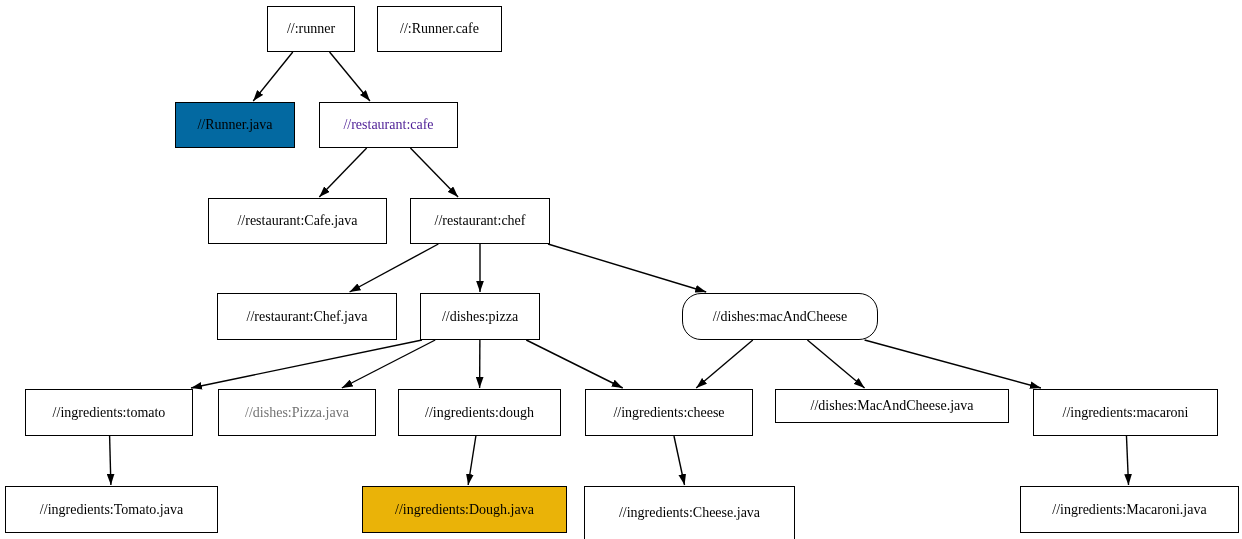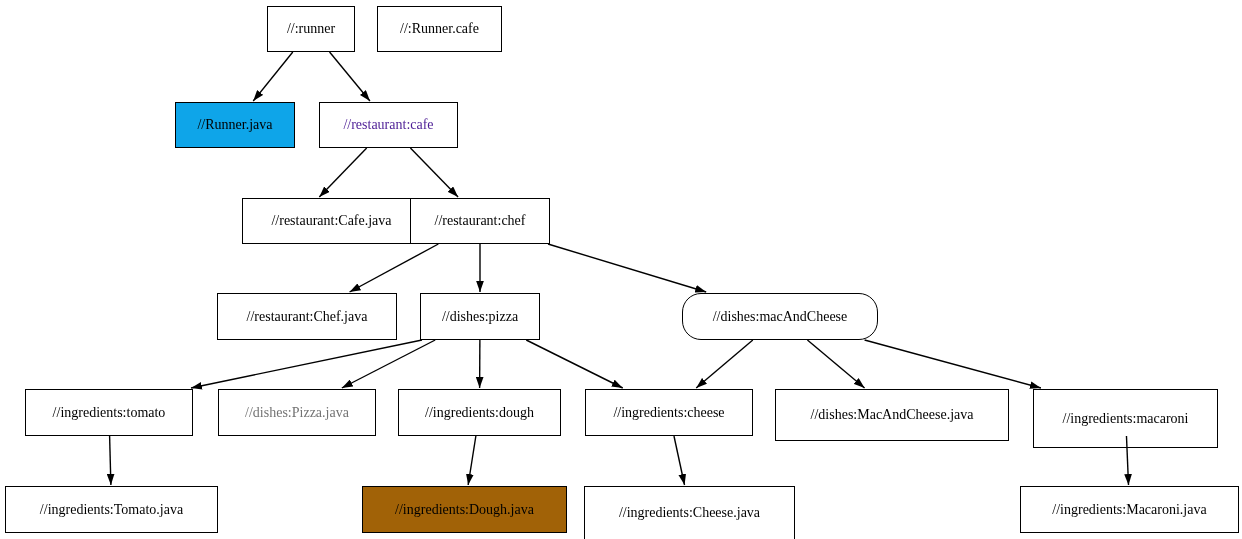--- a/index.html
+++ b/index.html
@@ -40,35 +40,35 @@
     pointer-events: none;
   }
 </style>
 </head>
 <body>
 
 <div id="graph" style="background: rgb(255, 255, 255);">
 
   <div class="node" style="left: 267px; top: 6px; width: 88px; height: 46px; border-color: rgb(0, 0, 0); background: rgb(255, 255, 255); color: rgb(0, 0, 0);">//:runner</div>
     <div class="node" style="left: 377px; top: 6px; width: 125px; height: 46px; border-color: rgb(0, 0, 0); background: rgb(255, 255, 255); color: rgb(0, 0, 0);">//:Runner.cafe</div>
-    <div class="node" style="left: 175px; top: 102px; width: 120px; height: 46px; border-color: rgb(0, 0, 0); background: #0ea5e9; color: rgb(0, 0, 0);">//Runner.java</div>
+    <div class="node" style="left: 175px; top: 102px; width: 120px; height: 46px; border-color: rgb(0, 0, 0); background: #0369a1; color: rgb(0, 0, 0);">//Runner.java</div>
     <div class="node" style="left: 319px; top: 102px; width: 139px; height: 46px; border-color: rgb(0, 0, 0); background: rgb(255, 255, 255); color: #4c1d95;">//restaurant:cafe</div>
-    <div class="node" style="left: 208px; top: 198px; width: 179px; height: 46px; border-color: rgb(0, 0, 0); background: rgb(255, 255, 255); color: rgb(0, 0, 0); margin-left: 34px;">//restaurant:Cafe.java</div>
+    <div class="node" style="left: 208px; top: 198px; width: 179px; height: 46px; border-color: rgb(0, 0, 0); background: rgb(255, 255, 255); color: rgb(0, 0, 0);">//restaurant:Cafe.java</div>
     <div class="node" style="left: 410px; top: 198px; width: 140px; height: 46px; border-color: rgb(0, 0, 0); background: rgb(255, 255, 255); color: rgb(0, 0, 0);">//restaurant:chef</div>
     <div class="node" style="left: 217px; top: 293px; width: 180px; height: 47px; border-color: rgb(0, 0, 0); background: rgb(255, 255, 255); color: rgb(0, 0, 0);">//restaurant:Chef.java</div>
     <div class="node" style="left: 420px; top: 293px; width: 120px; height: 47px; border-color: rgb(0, 0, 0); background: rgb(255, 255, 255); color: rgb(0, 0, 0);">//dishes:pizza</div>
     <div class="node" style="left: 682px; top: 293px; width: 196px; height: 47px; border-color: rgb(0, 0, 0); background: rgb(255, 255, 255); color: rgb(0, 0, 0); border-radius: 19px;">//dishes:macAndCheese</div>
     <div class="node" style="left: 25px; top: 389px; width: 168px; height: 47px; border-color: rgb(0, 0, 0); background: rgb(255, 255, 255); color: rgb(0, 0, 0);">//ingredients:tomato</div>
     <div class="node" style="left: 218px; top: 389px; width: 158px; height: 47px; border-color: rgb(0, 0, 0); background: rgb(255, 255, 255); color: #737373;">//dishes:Pizza.java</div>
     <div class="node" style="left: 398px; top: 389px; width: 163px; height: 47px; border-color: rgb(0, 0, 0); background: rgb(255, 255, 255); color: rgb(0, 0, 0);">//ingredients:dough</div>
     <div class="node" style="left: 585px; top: 389px; width: 168px; height: 47px; border-color: rgb(0, 0, 0); background: rgb(255, 255, 255); color: rgb(0, 0, 0);">//ingredients:cheese</div>
-    <div class="node" style="left: 775px; top: 389px; width: 234px; height: 52px; border-color: rgb(0, 0, 0); background: rgb(255, 255, 255); color: rgb(0, 0, 0);">//dishes:MacAndCheese.java</div>
-    <div class="node" style="left: 1033px; top: 389px; width: 185px; height: 59px; border-color: rgb(0, 0, 0); background: rgb(255, 255, 255); color: rgb(0, 0, 0);">//ingredients:macaroni</div>
+    <div class="node" style="left: 775px; top: 389px; width: 234px; height: 34px; border-color: rgb(0, 0, 0); background: rgb(255, 255, 255); color: rgb(0, 0, 0);">//dishes:MacAndCheese.java</div>
+    <div class="node" style="left: 1033px; top: 389px; width: 185px; height: 47px; border-color: rgb(0, 0, 0); background: rgb(255, 255, 255); color: rgb(0, 0, 0);">//ingredients:macaroni</div>
     <div class="node" style="left: 5px; top: 486px; width: 213px; height: 47px; border-color: rgb(0, 0, 0); background: rgb(255, 255, 255); color: rgb(0, 0, 0); text-align: right;">//ingredients:Tomato.java</div>
-    <div class="node" style="left: 362px; top: 486px; width: 205px; height: 47px; border-color: rgb(0, 0, 0); background: #a16207; color: rgb(0, 0, 0);">//ingredients:Dough.java</div>
+    <div class="node" style="left: 362px; top: 486px; width: 205px; height: 47px; border-color: rgb(0, 0, 0); background: #eab308; color: rgb(0, 0, 0);">//ingredients:Dough.java</div>
     <div class="node" style="left: 584px; top: 486px; width: 211px; height: 54px; border-color: rgb(0, 0, 0); background: rgb(255, 255, 255); color: rgb(0, 0, 0);">//ingredients:Cheese.java</div>
     <div class="node" style="left: 1020px; top: 486px; width: 219px; height: 47px; border-color: rgb(0, 0, 0); background: rgb(255, 255, 255); color: rgb(0, 0, 0);">//ingredients:Macaroni.java</div>
     <svg id="edges-layer" width="1242" height="539" viewBox="0 0 1242 539" xmlns="http://www.w3.org/2000/svg">
     <defs>
       <marker id="arrowhead" markerUnits="userSpaceOnUse" markerWidth="11" markerHeight="8" viewBox="0 0 10 7" refX="10" refY="3.5" orient="auto">
         <path d="M0,0 L10,3.5 L0,7 Z" id="arrowhead-shape" fill="#000000"></path>
       </marker>
     </defs>
   <line x1="292.7916666666667" y1="52" x2="253.20833333333334" y2="101" stroke="#000000" stroke-width="1.4" marker-end="url(#arrowhead)"></line>
       <line x1="329.5677083333333" y1="52" x2="369.9322916666667" y2="101" stroke="#000000" stroke-width="1.4" marker-end="url(#arrowhead)"></line>

